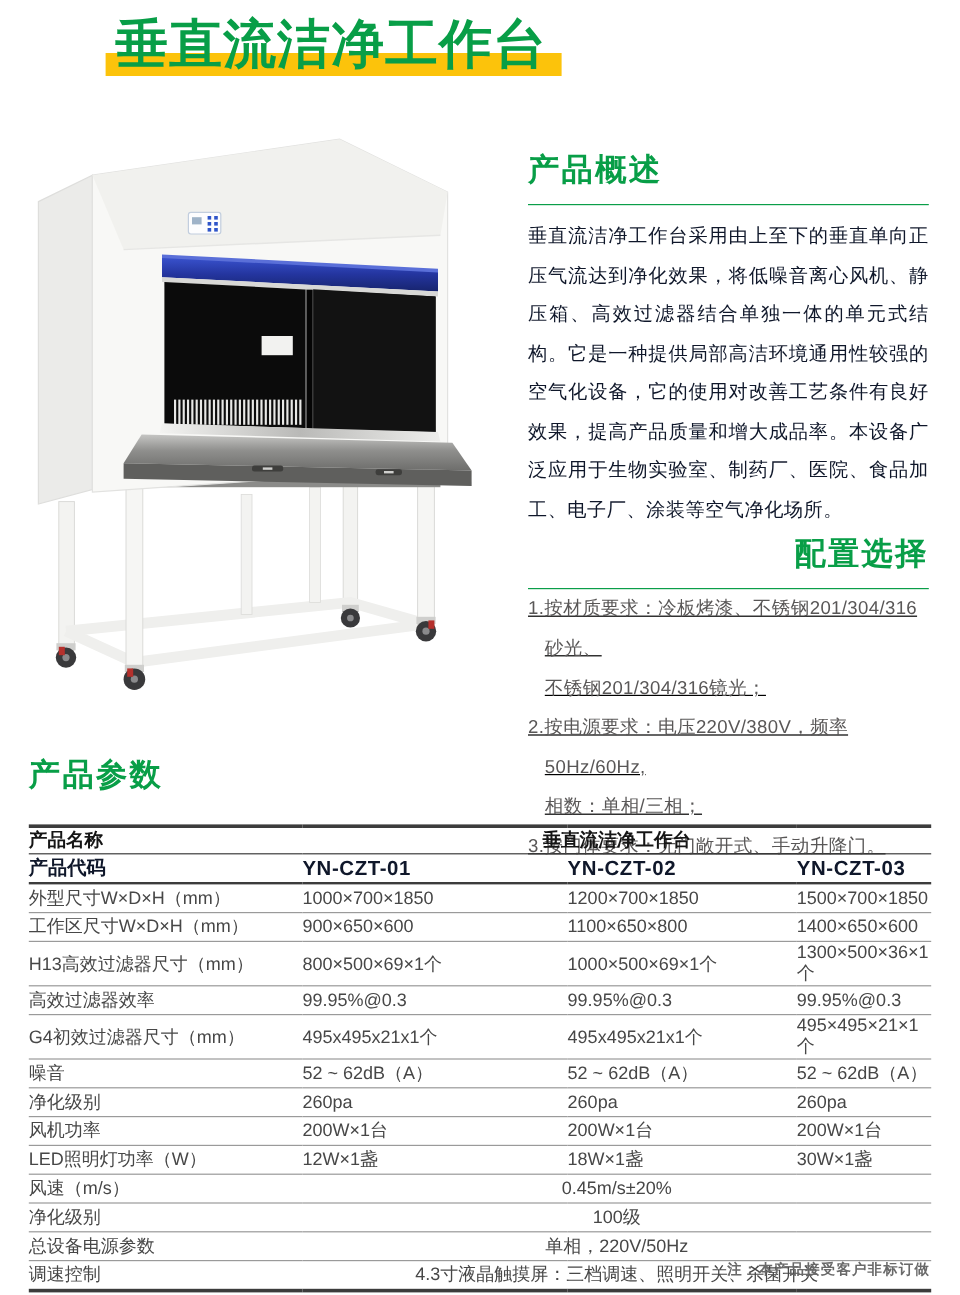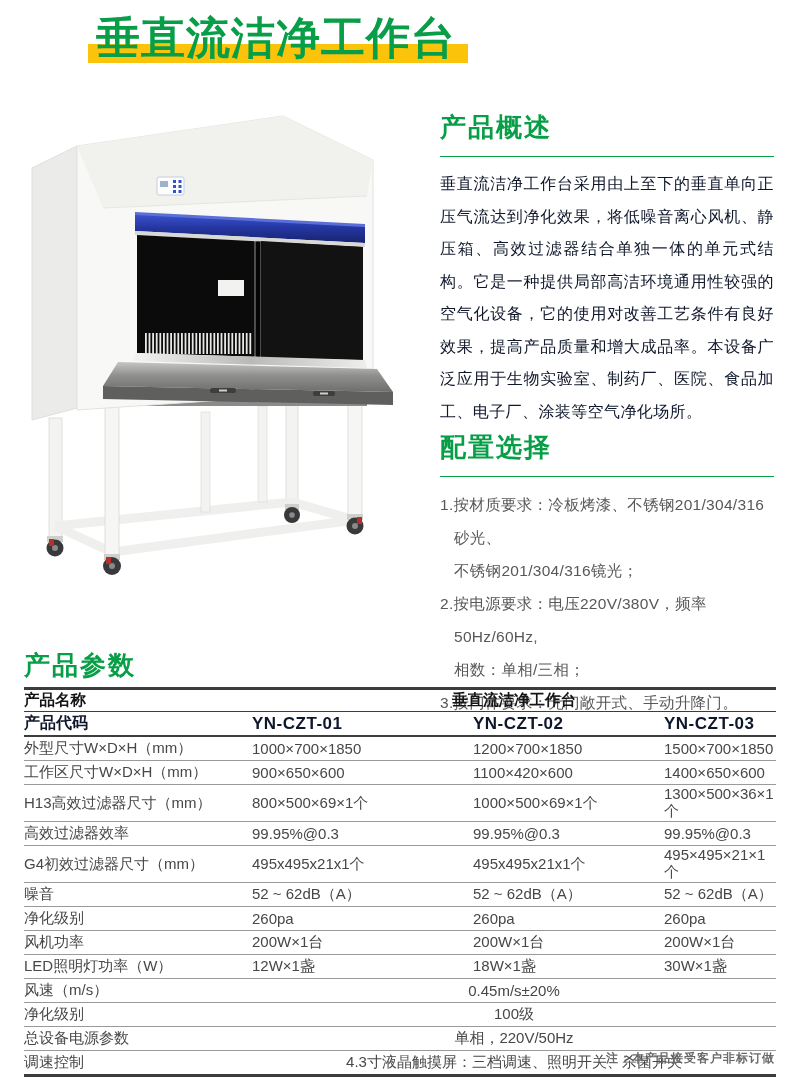--- a/index.html
+++ b/index.html
@@ -6,32 +6,32 @@
   .page{position:relative;width:800px;height:1079px;background:#ffffff;overflow:hidden;
         font-family:"Liberation Sans","DejaVu Sans",sans-serif;border-radius:21px;}
 
   
   .main-title{position:absolute;left:88px;top:12px;margin:0;display:inline-block;
     font-size:44px;font-weight:bold;color:#089e47;letter-spacing:1px;line-height:52px;
     padding:0 12px 2px 8px;
     background:linear-gradient(to bottom,transparent 60%,#fcc30b 60%,#fcc30b 95%,transparent 95%);}
 
   
-  .col-right{position:absolute;left:440px;top:112px;width:334px;}
+  .col-right{position:absolute;left:440px;top:126px;width:334px;}
   .sec-head{margin:0;font-size:26px;font-weight:bold;color:#089e47;letter-spacing:2px;line-height:31px;}
   .sec-rule{height:0;border-bottom:1px solid #0a9e49;margin-top:13px;}
   .overview-text{margin:11px 0 0;font-size:16px;line-height:32.5px;color:#0f172a;
     text-align:justify;letter-spacing:0.4px;}
-  .config-head{margin-top:4px;}
-  .config-list{margin-top:11px;}
+  .config-head{margin-top:4px;text-align:right;}
+  .config-list{text-decoration:underline;}
   .config-item{font-size:15.5px;line-height:33px;color:#595757;letter-spacing:0.3px;
     white-space:pre-line;padding-left:14px;text-indent:-14px;}
 
   
-  .params-head{position:absolute;left:24px;top:650px;text-align:right;}
+  .params-head{position:absolute;left:24px;top:630px;text-align:right;}
   table.params{position:absolute;left:24px;top:687px;width:752px;border-collapse:collapse;
     table-layout:fixed;border-top:3px solid #3c3c3c;border-bottom:3px solid #3c3c3c;}
   table.params td{padding:0;height:23px;font-size:15px;vertical-align:middle;}
   tr.name-row td{border-bottom:1px solid #3c3c3c;font-weight:bold;color:#151515;font-size:15.5px;height:21px;}
   tr.code-row td{border-bottom:2px solid #3c3c3c;font-weight:bold;color:#0f172a;}
   tr.code-row td.t-val{font-size:17px;letter-spacing:0.5px;}
   tr.code-row td.t-label{font-size:16px;}
   tr.data-row td{border-bottom:1px solid #9a9a9a;color:#474747;}
   tr.data-row:last-child td{border-bottom:none;}
   td.t-label{color:#3d3d3d;}
@@ -216,21 +216,21 @@
         </tr>
         <tr class="data-row">
           <td class="t-label">外型尺寸W×D×H（mm）</td>
           <td class="t-val">1000×700×1850</td>
           <td class="t-val">1200×700×1850</td>
           <td class="t-val">1500×700×1850</td>
         </tr>
         <tr class="data-row">
           <td class="t-label">工作区尺寸W×D×H（mm）</td>
           <td class="t-val">900×650×600</td>
-          <td class="t-val">1100×420×600</td>
+          <td class="t-val">1100×650×800</td>
           <td class="t-val">1400×650×600</td>
         </tr>
         <tr class="data-row">
           <td class="t-label">H13高效过滤器尺寸（mm）</td>
           <td class="t-val">800×500×69×1个</td>
           <td class="t-val">1000×500×69×1个</td>
           <td class="t-val">1300×500×36×1个</td>
         </tr>
         <tr class="data-row">
           <td class="t-label">高效过滤器效率</td>

